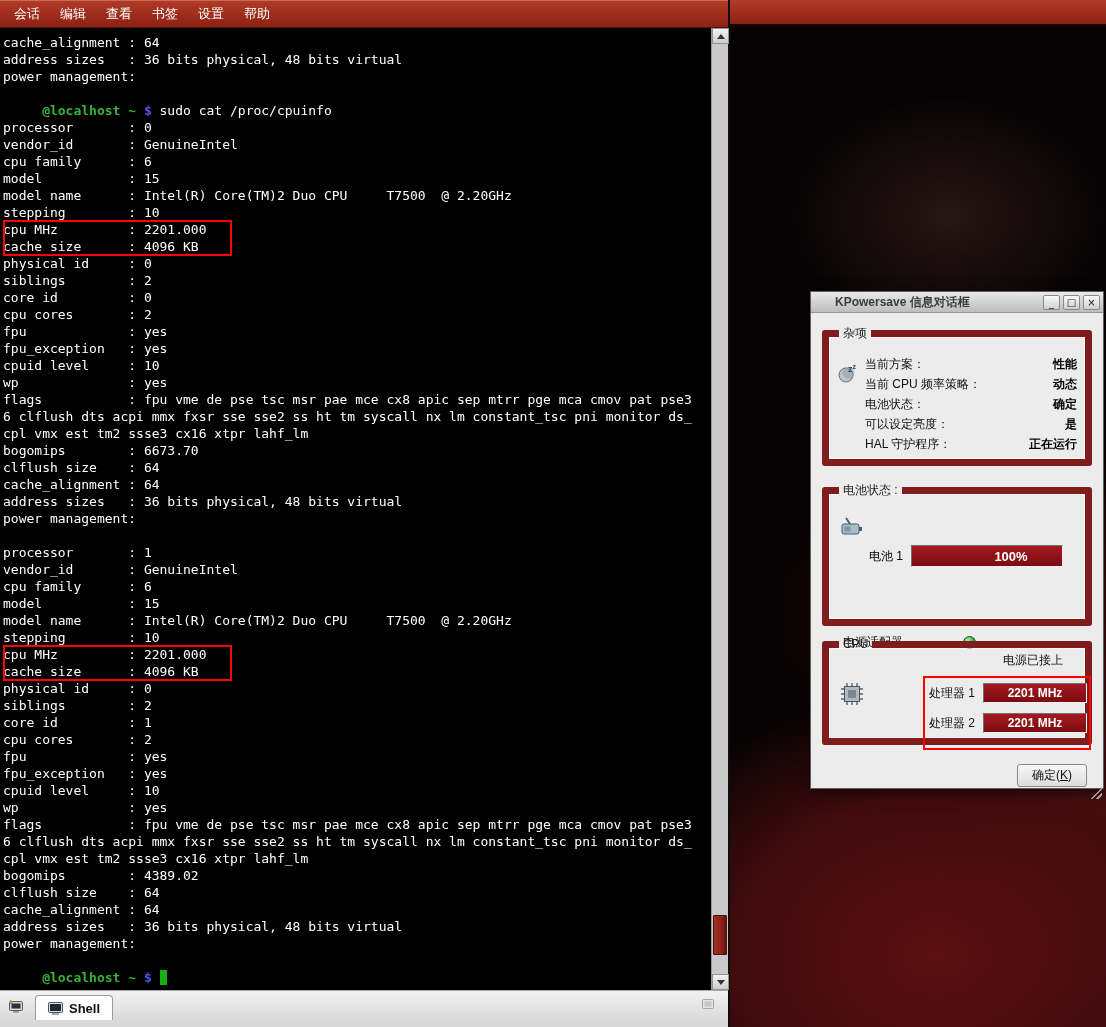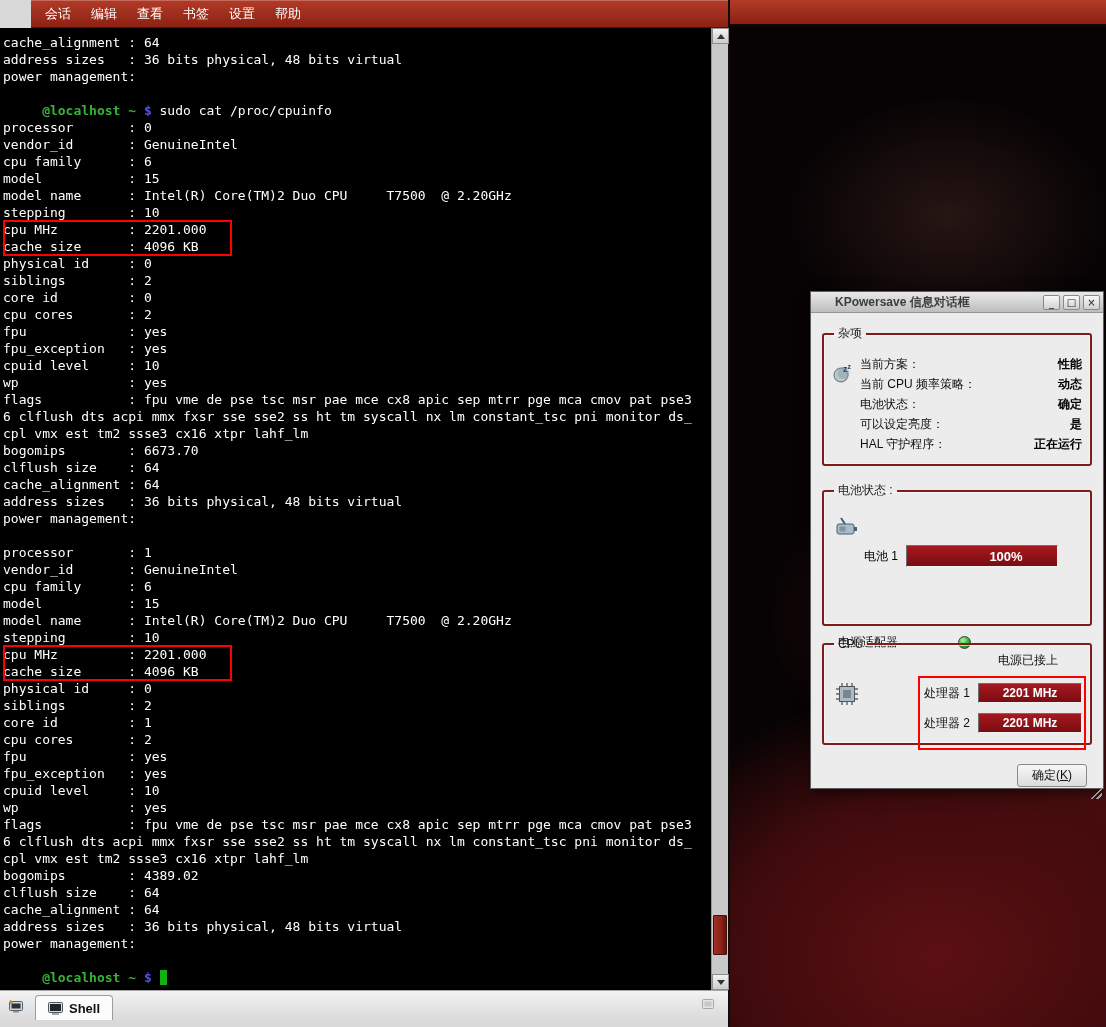--- a/index.html
+++ b/index.html
@@ -21,21 +21,21 @@
   }
   .desktop-strip {
     position:absolute; left:0; top:0; width:100%; height:27px;
     background:linear-gradient(var(--menubar_top,#b23b27), var(--menubar_bottom,#8b2012));
     border-bottom:3px solid #150404;
   }
 
   
   .konsole {
     position:absolute; left:0; top:0; width:730px; height:1027px;
-    background:#d9d9d9; border-right:2px solid #0d0d0d;padding-left:31px;
+    background:#d9d9d9; border-right:2px solid #0d0d0d;
   }
   .menubar {
     height:28px; display:flex; align-items:center; padding:0 4px;
     background:linear-gradient(var(--menubar_top,#b23b27), var(--menubar_bottom,#8b2012));
     box-shadow: inset 0 1px 0 rgba(255,255,255,.25), inset 0 -1px 0 rgba(0,0,0,.4);
   }
   .menu-item { color:#fff; font-size:13px; padding:3px 10px; cursor:default; }
 
   .term-area { position:absolute; left:0; top:28px; width:728px; height:962px; background:var(--terminal_bg,#000); }
   .term-view {
@@ -99,21 +99,21 @@
   .kp-title { flex:1; font-size:12px; font-weight:bold; color:#3c3c3c; padding-left:24px; white-space:nowrap; overflow:hidden; }
   .tbtn {
     width:17px; height:15px; margin-left:3px; text-align:center;
     background:linear-gradient(#fafafa,#d0d0d0); border:1px solid #8a8a8a; border-radius:2px;
     font-size:10px; line-height:13px; color:#222; font-family:"DejaVu Sans", sans-serif; cursor:default;
   }
   .kp-body { position:relative; height:calc(100% - 21px); }
 
   fieldset.grp {
     position:relative; width:270px; margin-left:11px;
-    border:2px solid #7f1d1d; border-radius:3px; padding:0 8px;
+    border:7px solid #7f1d1d; border-radius:3px; padding:0 8px;
     box-shadow: inset 0 0 0 1px rgba(255,255,255,.6);
   }
   fieldset.grp legend { font-size:12px; color:#1d1d1d; padding:0 4px; margin-left:2px; }
   .grp-misc { margin-top:12px; height:141px; }
   .grp-bat  { margin-top:16px; height:144px; }
   .grp-cpu  { margin-top:11px; height:108px; }
   .grp-icon { position:absolute; }
 
   .mrows { margin:12px 0 0 28px; }
   .mrow { display:flex; justify-content:space-between; align-items:center; height:20px; font-size:12px; }

